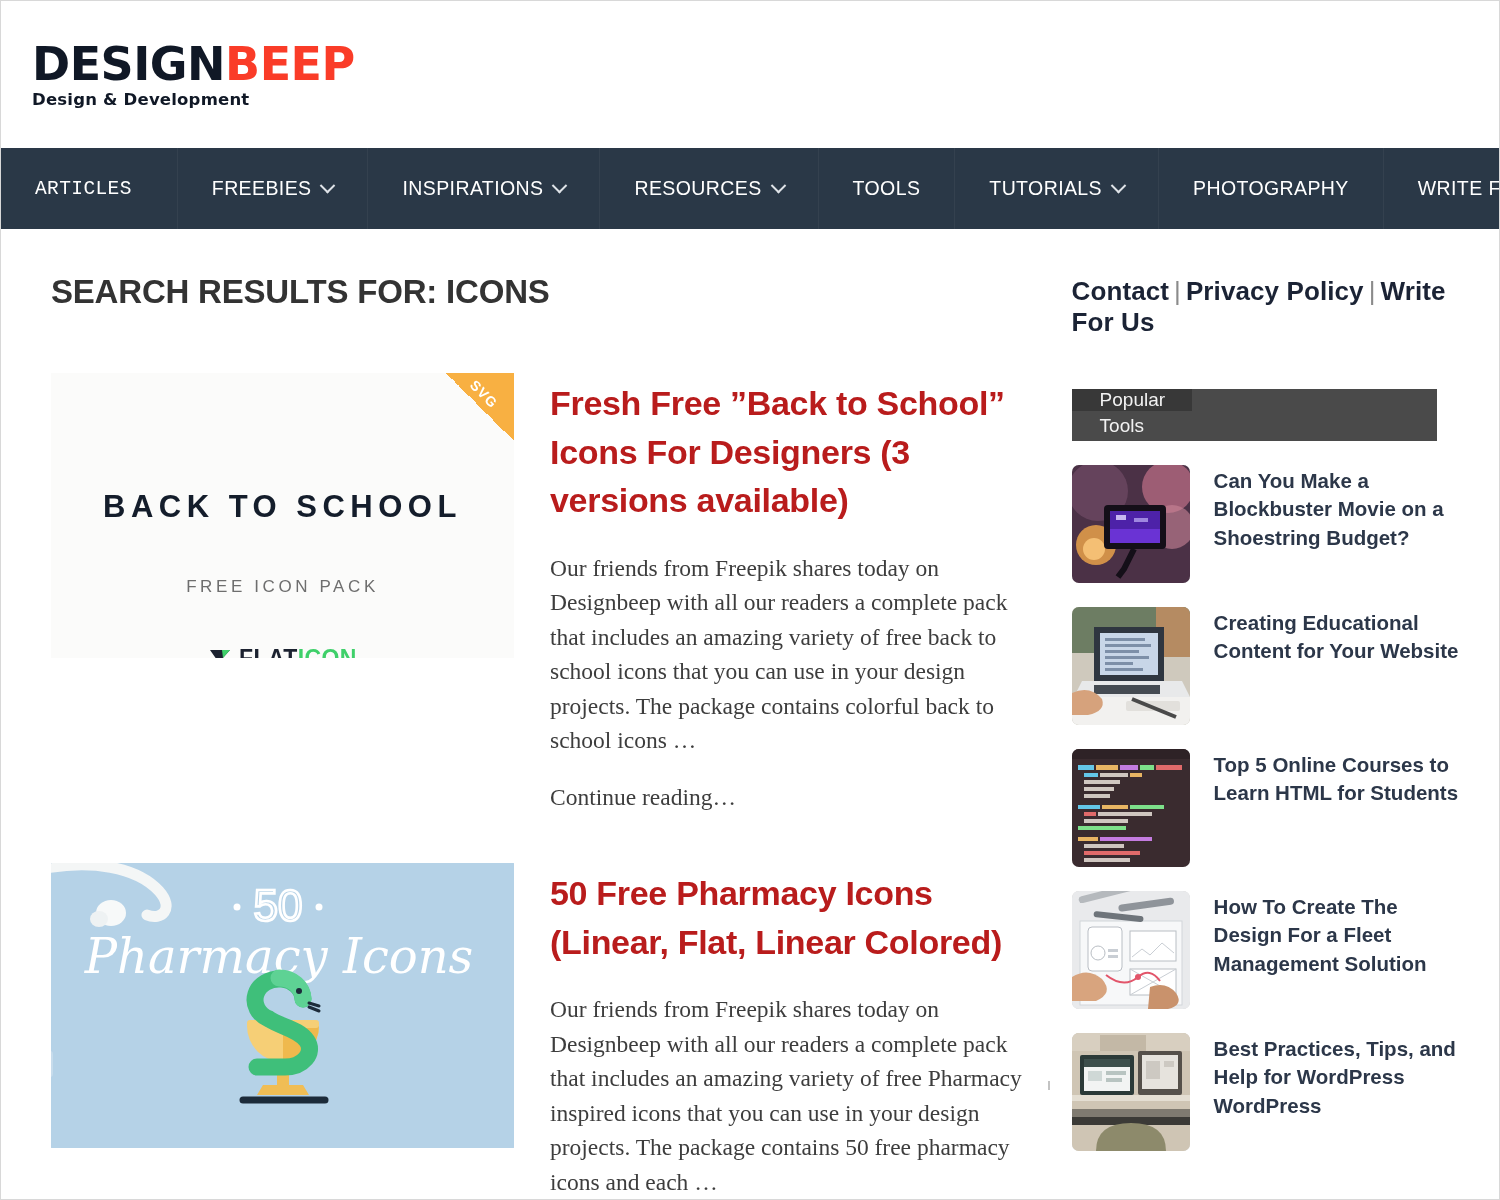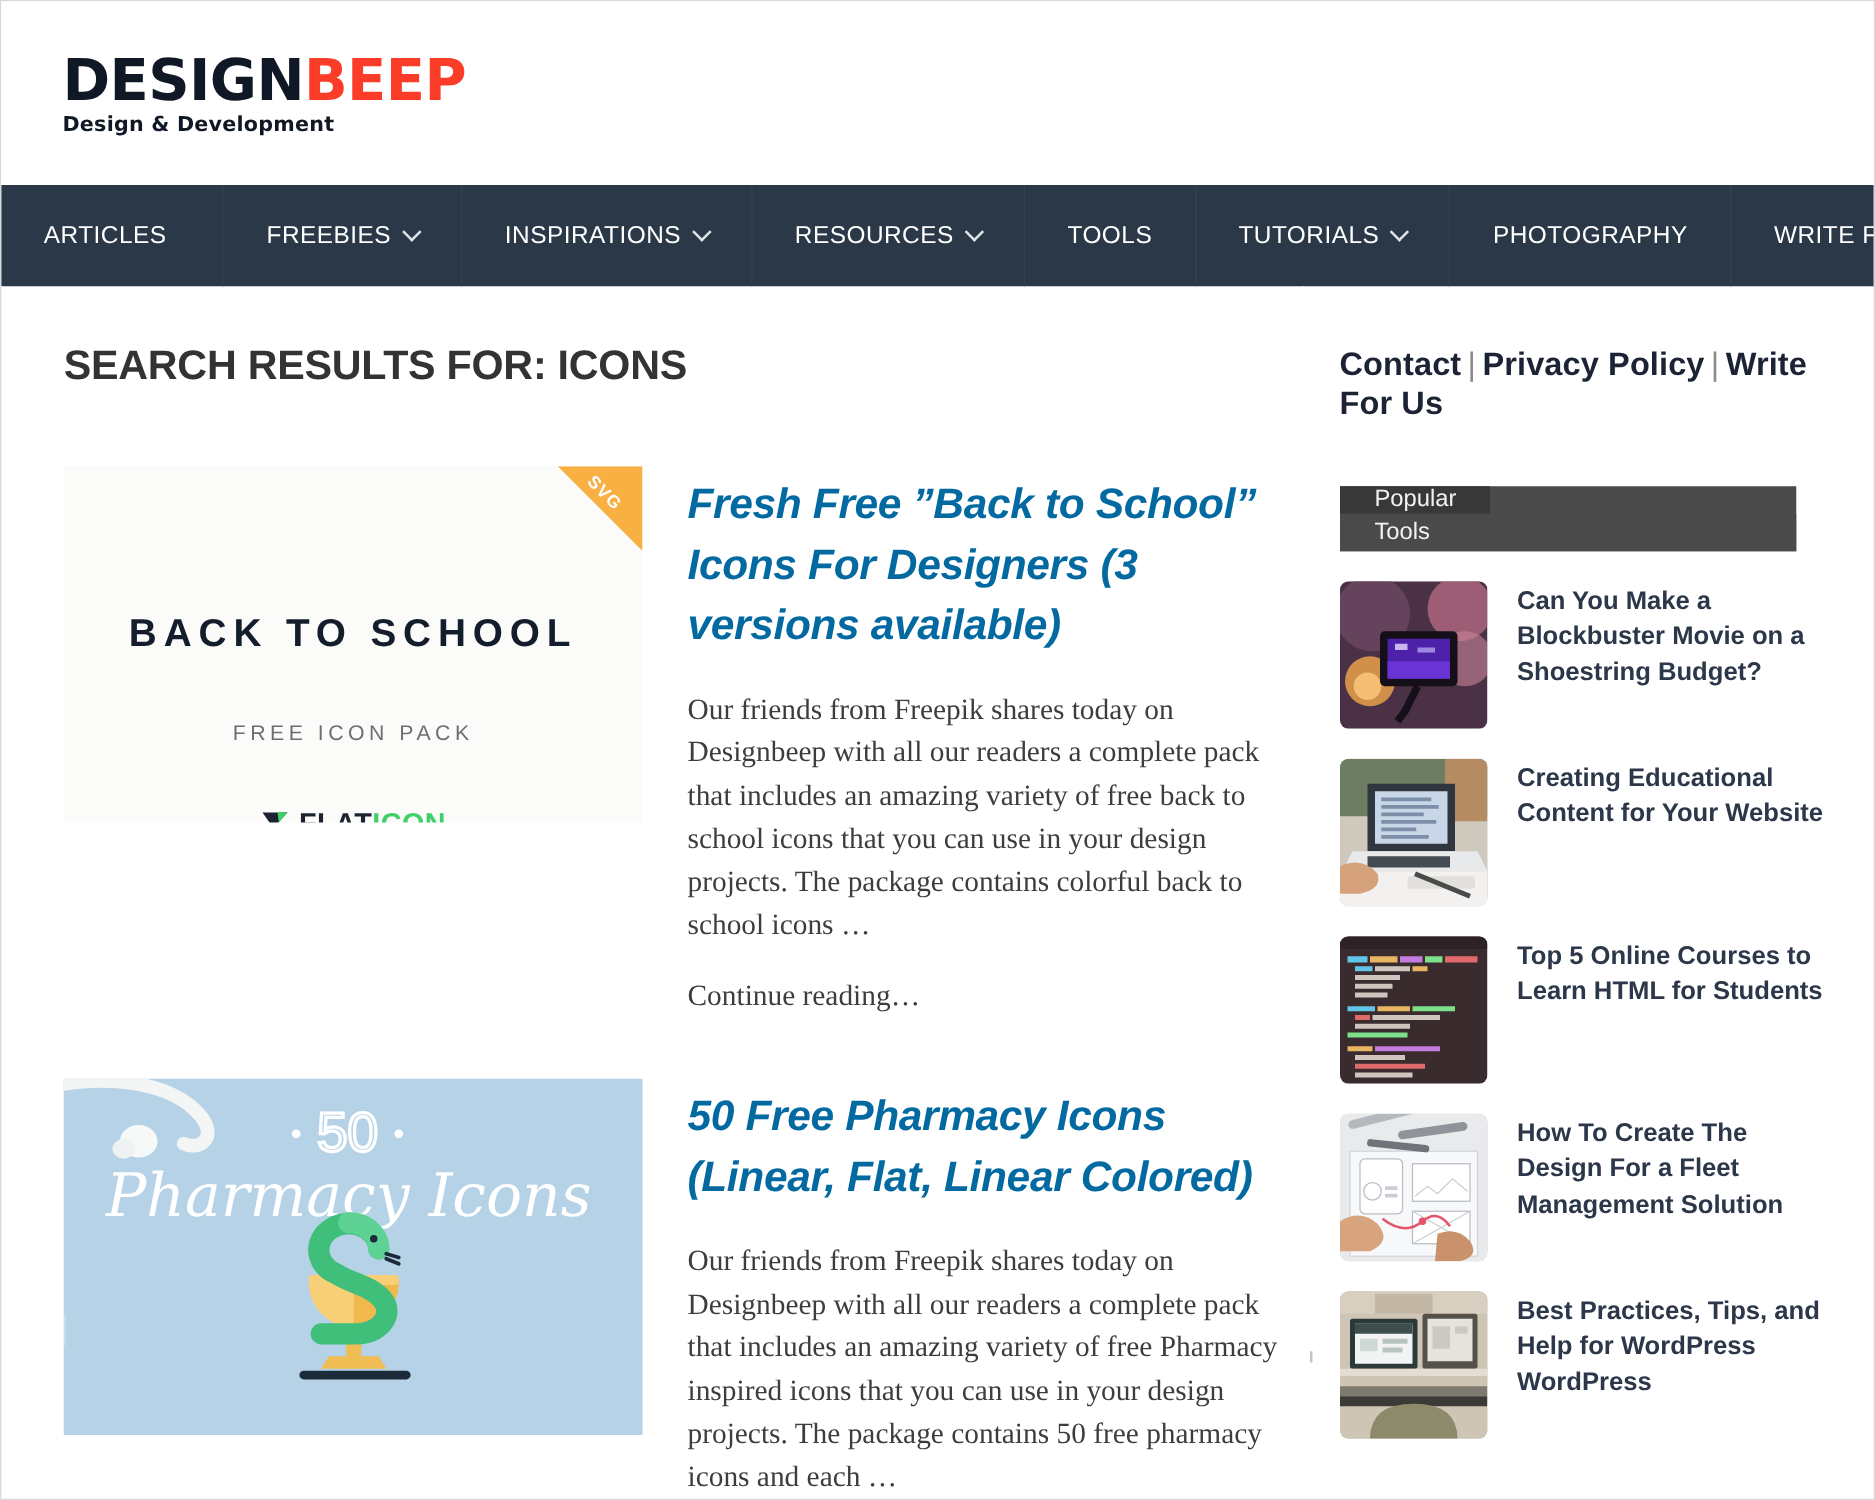--- a/index.html
+++ b/index.html
@@ -17,21 +17,21 @@
     border: 1px solid #d8d8d8;
     overflow: hidden;
   }
 
   
   .header {
     height: 147px;
     background: #ffffff;
     display: flex;
     align-items: center;
-    padding-left: 49px;
+    padding-left: 31px;
   }
   .logo { line-height: 1; user-select: none; }
   .logo-main {
     font-family: "DejaVu Sans", sans-serif;
     font-weight: bold;
     font-size: 46px;
     letter-spacing: -0.5px;
   }
   .logo-design { color: #101826; }
   .logo-beep { color: #fa3c28; }
@@ -59,21 +59,21 @@
     gap: 11px;
     padding: 0 34px;
     color: #ffffff;
     font-size: 19.5px;
     letter-spacing: 0.4px;
     border-right: 1px solid #34414f;
     white-space: nowrap;
     cursor: pointer;
     font-family: "Liberation Sans", sans-serif;
   }
-  .nav-item:first-child { padding-right: 45px; }
+  .nav-item:first-child { padding-right: 45px; font-family: Liberation Mono, monospace; }
   .nav-item:last-child { border-right: none; }
   .caret {
     display: inline-block;
     width: 11px; height: 11px;
     border-right: 2px solid #dfe3e8;
     border-bottom: 2px solid #dfe3e8;
     transform: rotate(45deg) translate(-2px,-2px);
   }
 
   
@@ -192,25 +192,24 @@
     border-radius: 1px;
   }
   .pharm-svg { display: block; width: 463px; height: 285px; }
 
   .article-body { flex: 1; min-width: 0; padding-top: 6px; }
   .article-title {
     font-family: "Liberation Sans", sans-serif;
     font-weight: bold;
     font-size: 34px;
     line-height: 1.43;
-    color: #0369a1;
+    color: #b91c1c;
     margin: 0 0 26px 0;
     letter-spacing: -0.3px;
     cursor: pointer;
-    font-style: italic;
   }
   .article-excerpt {
     font-family: "Liberation Serif", serif;
     font-size: 23.5px;
     line-height: 1.47;
     color: #3d3d3d;
     margin: 0 0 26px 0;
   }
   .continue {
     font-family: "Liberation Serif", serif;

